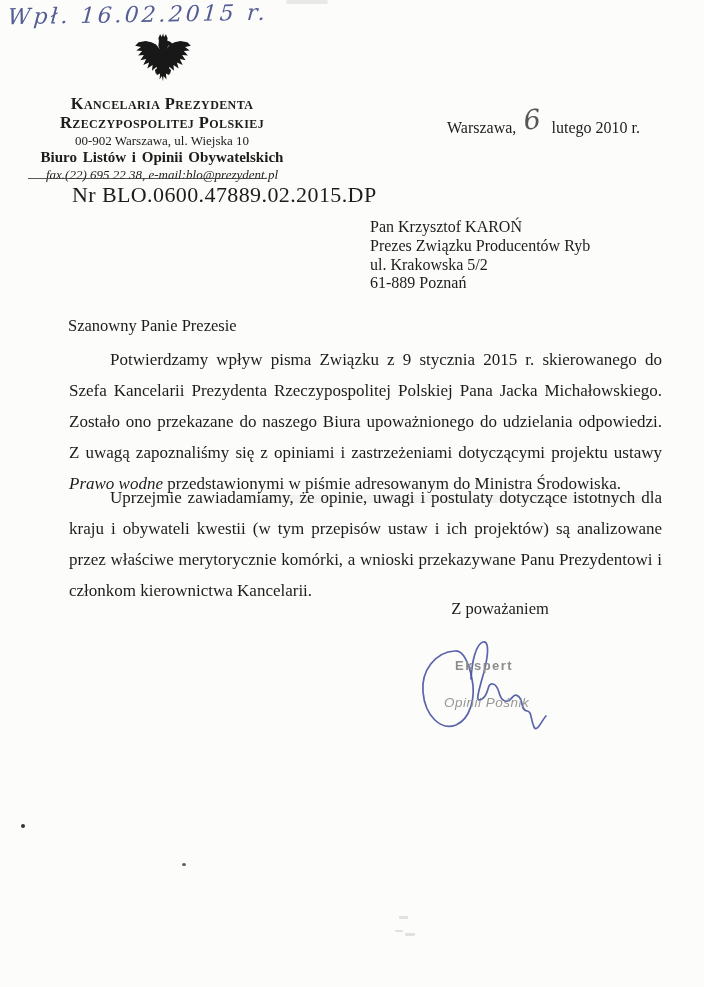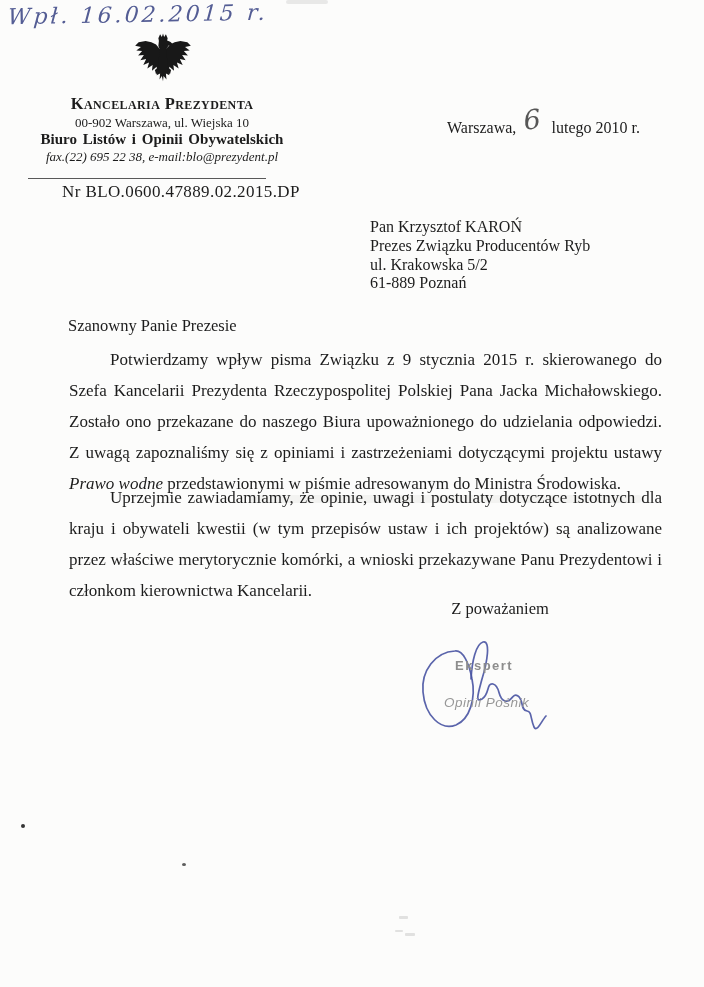--- a/index.html
+++ b/index.html
@@ -19,21 +19,21 @@
     background:#e2e2e2; border-radius:2px; opacity:.8; }
   .eagle { position:absolute; left:134px; top:32px; width:58px; height:60px; }
   .eagle * { fill:#181818; }
   
   .letterhead { position:absolute; left:20px; top:96px; width:284px; text-align:center; line-height:1; }
   .lh-org { font-variant-caps:small-caps; font-weight:bold; font-size:16.5px; letter-spacing:.4px; margin-bottom:2px; }
   .lh-addr { font-size:13px; margin-top:3px; }
   .lh-bureau { font-weight:bold; font-size:15px; margin-top:3px; word-spacing:2px;text-align:center; }
   .lh-fax { font-style:italic; font-size:13px; margin-top:3px; }
   .lh-divider { position:absolute; left:28px; top:178px; width:238px; height:1px; background:#3c3c3c; opacity:.85; }
-  .ref { position:absolute; left:62px; top:182px; font-size:17px; letter-spacing:.4px; }
+  .ref { position:absolute; left:72px; top:182px; font-size:22px; letter-spacing:.4px; }
   
   .dateline { position:absolute; left:447px; top:108px; font-size:16px; white-space:nowrap; }
   .hand-day {
     display:inline-block; font-family:"DejaVu Serif", serif; font-style:italic;
     font-size:27px; color:#3a3a3a; transform:rotate(-6deg) translateY(-4px);
     margin:0 10px 0 8px; font-weight:normal; opacity:.85;
   }
   .addressee { position:absolute; left:370px; top:218px; font-weight:normal; font-size:16px; line-height:18.8px; }
   .salutation { position:absolute; left:68px; top:316px; font-size:16.5px; }
   .bodytext {
@@ -71,20 +71,21 @@
     <polygon points="42,9 45,2 48,7 50,1 52,7 55,2 58,9 57,14 43,14"></polygon>
     <path d="M43,13 L57,13 C62,14 65,17 67,20 L59,22 C58,27 54,30 50,31 C46,30 43,27 42,22 Z"></path>
     <polygon points="50,22 44,27 38,20 30,16 20,14 8,16 2,22 12,24 4,30 14,31 7,39 17,38 11,47 21,45 16,55 26,51 23,61 32,55 31,65 39,58 40,68 46,60 50,70 54,60 60,68 61,58 69,65 68,55 77,61 74,51 84,55 79,45 89,47 83,38 93,39 86,31 96,30 88,24 98,22 92,16 80,14 70,16 62,20 56,27"></polygon>
     <polygon points="44,28 56,28 58,60 61,73 55,70 56,80 51,74 50,83 48,74 44,80 45,70 39,73 42,60"></polygon>
     <polygon points="36,64 41,60 43,67 38,71"></polygon>
     <polygon points="64,64 59,60 57,67 62,71"></polygon>
   </svg>
 
   <div class="letterhead">
     <div class="lh-org">Kancelaria Prezydenta</div>
+    <div class="lh-org">Rzeczypospolitej Polskiej</div>
     <div class="lh-addr">00-902 Warszawa, ul. Wiejska 10</div>
     <div class="lh-bureau">Biuro Listów i Opinii Obywatelskich</div>
     <div class="lh-fax">fax.(22) 695 22 38, e-mail:blo@prezydent.pl</div>
   </div>
   <div class="lh-divider"></div>
 
   <div class="ref">Nr BLO.0600.47889.02.2015.DP</div>
 
   <div class="dateline">
     <span>Warszawa,</span><span class="hand-day">6</span><span>lutego 2010 r.</span>

